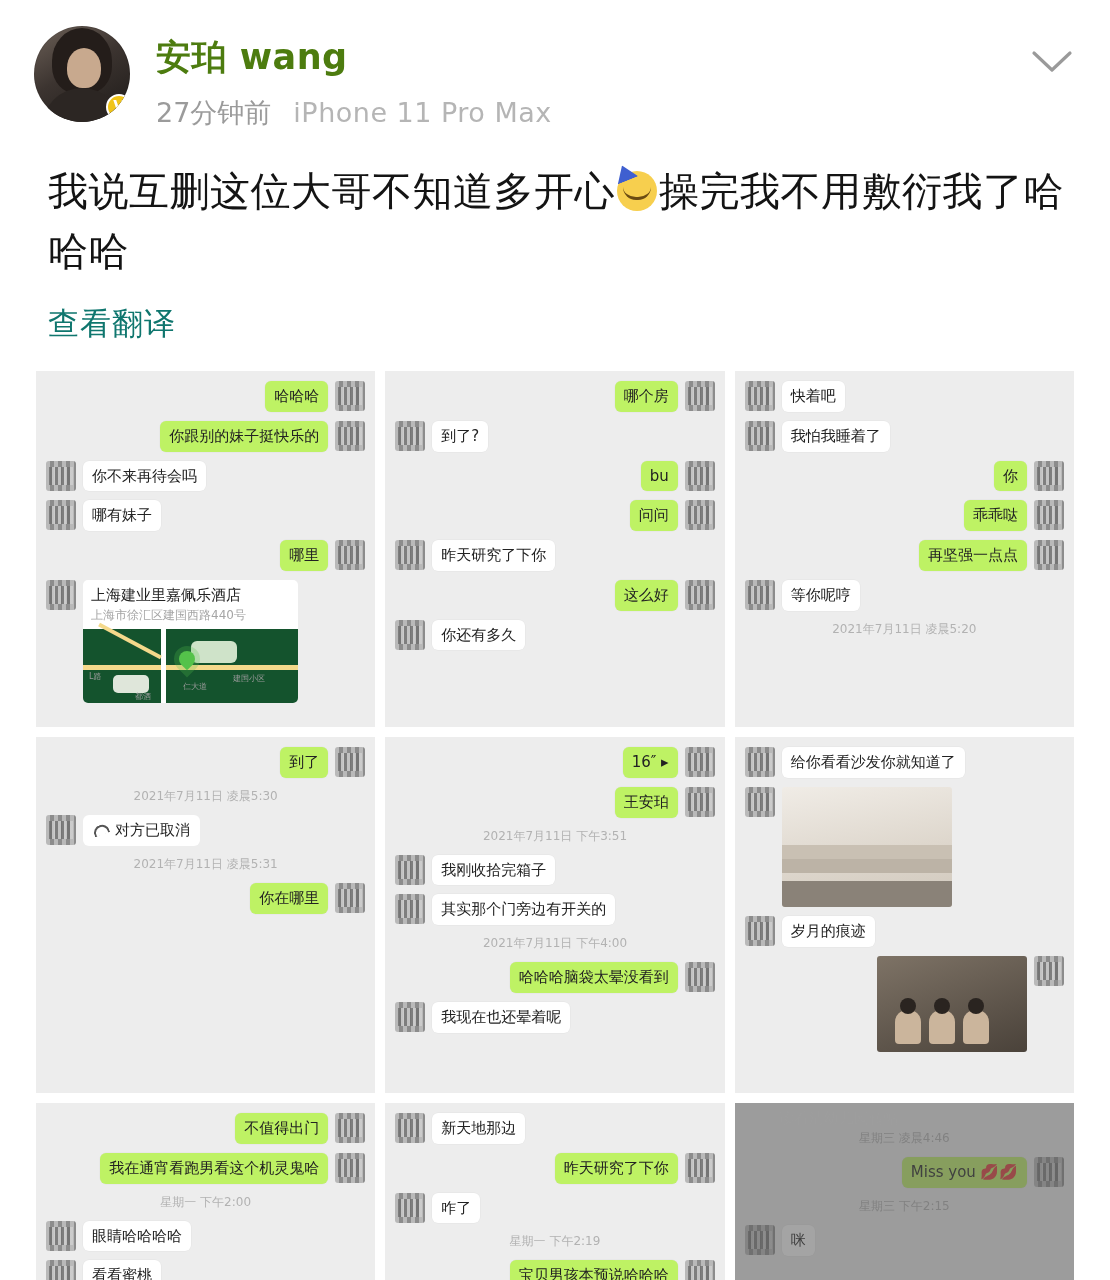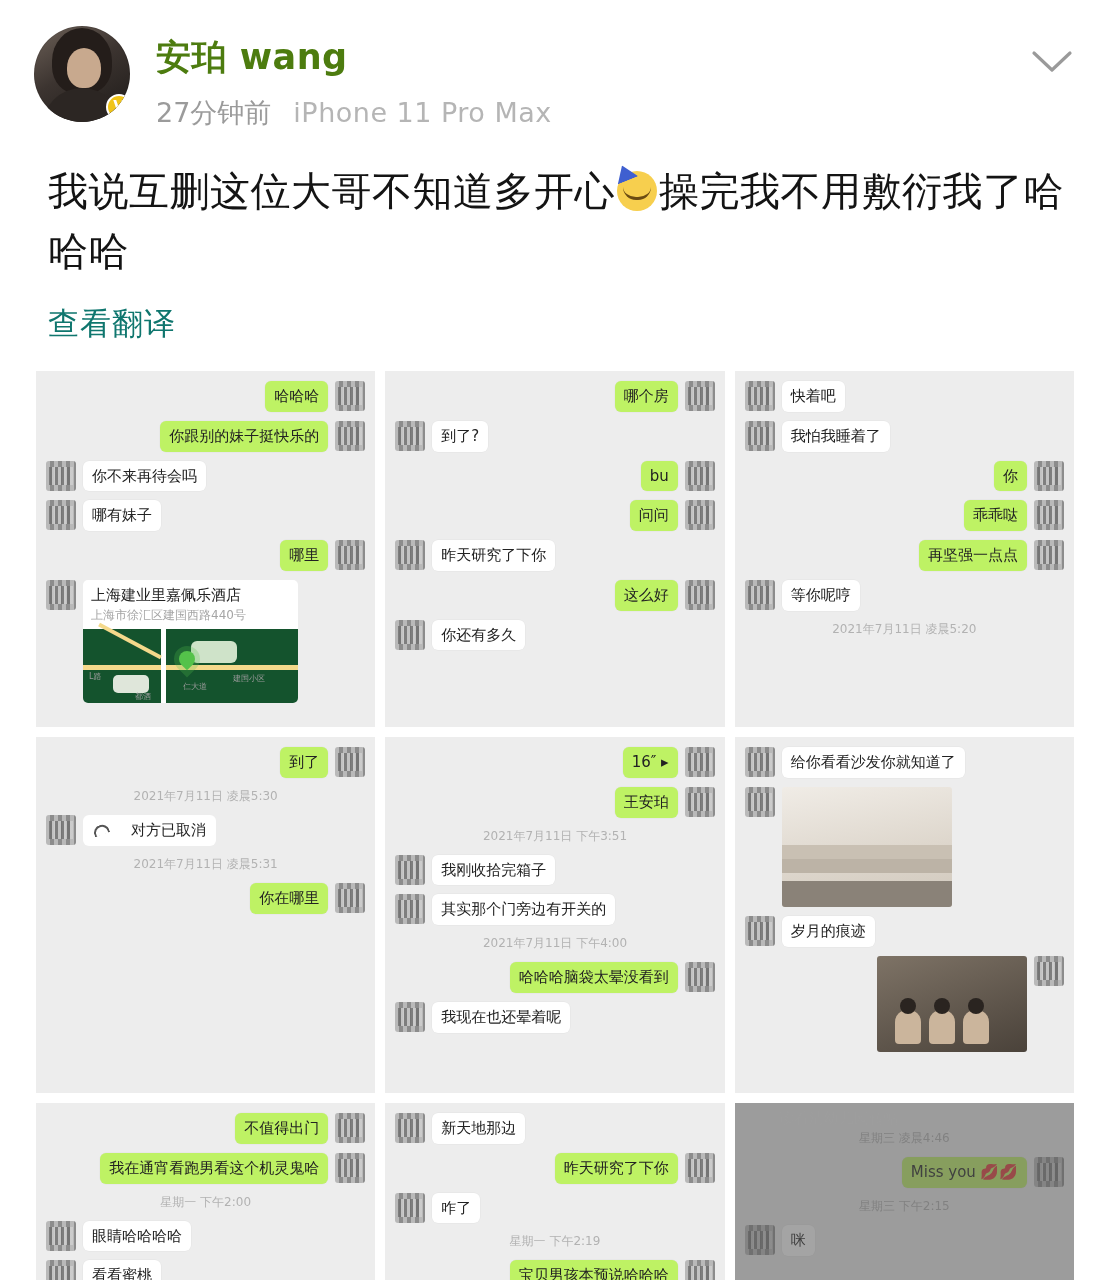--- a/index.html
+++ b/index.html
@@ -194,21 +194,21 @@
     font-size: 12px;
     margin: 1px 0;
   }
   .sys {
     background: #fff;
     border-radius: 6px;
     padding: 6px 10px;
     font-size: 15px;
     display: inline-flex;
     align-items: center;
-    gap: 22px;
+    gap: 6px;
   }
   .phone-glyph {
     width: 16px; height: 10px;
     border: 2px solid #555;
     border-bottom: none;
     border-radius: 14px 14px 0 0;
     transform: rotate(-20deg);
     display: inline-block;
   }
   .map-card {

